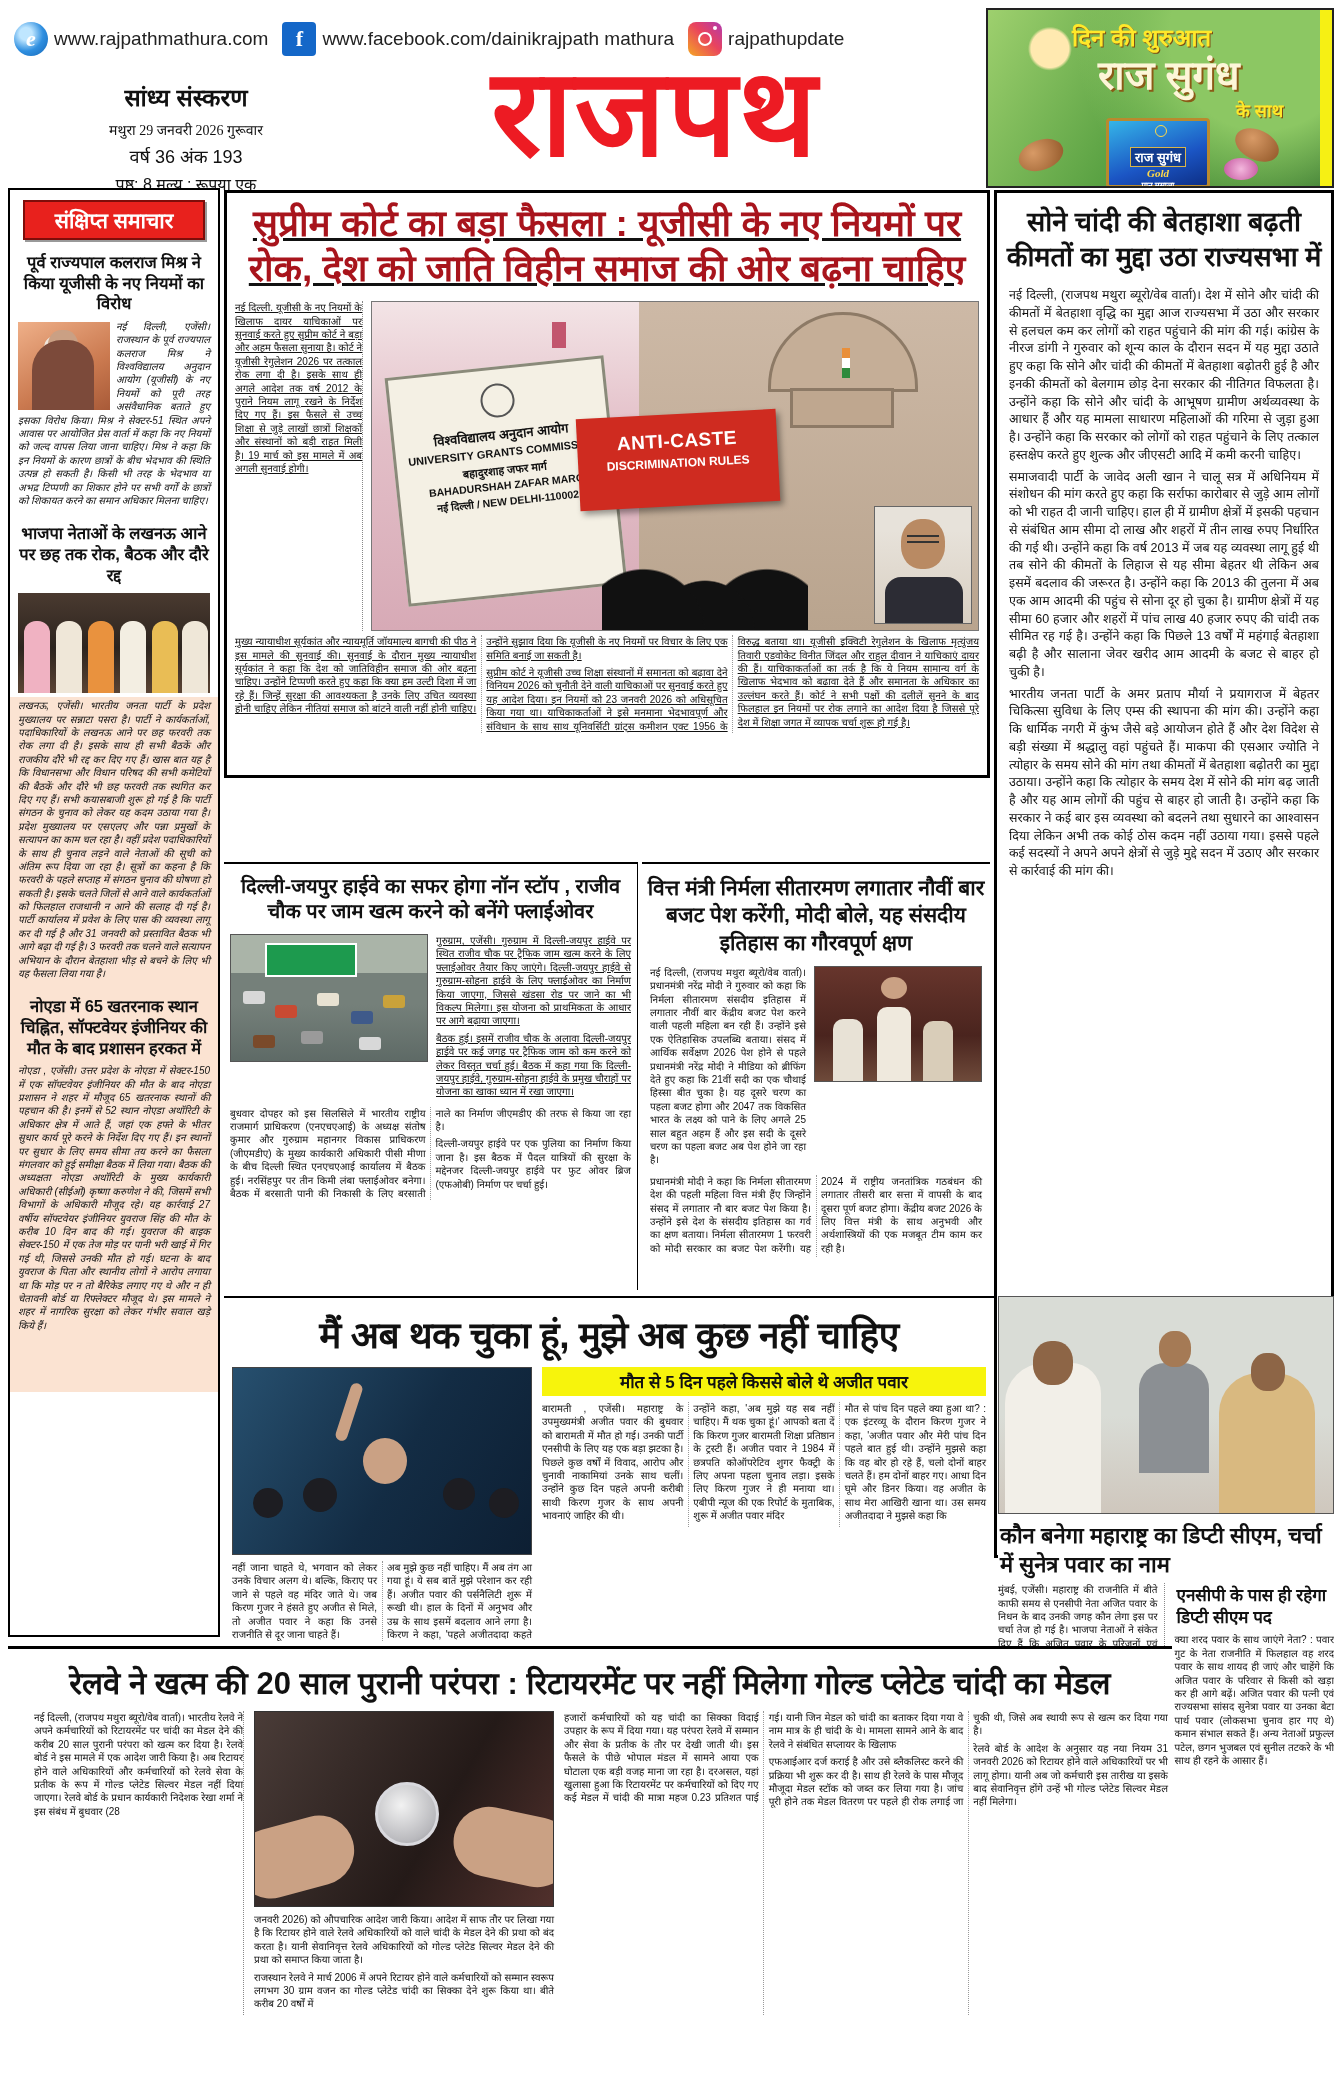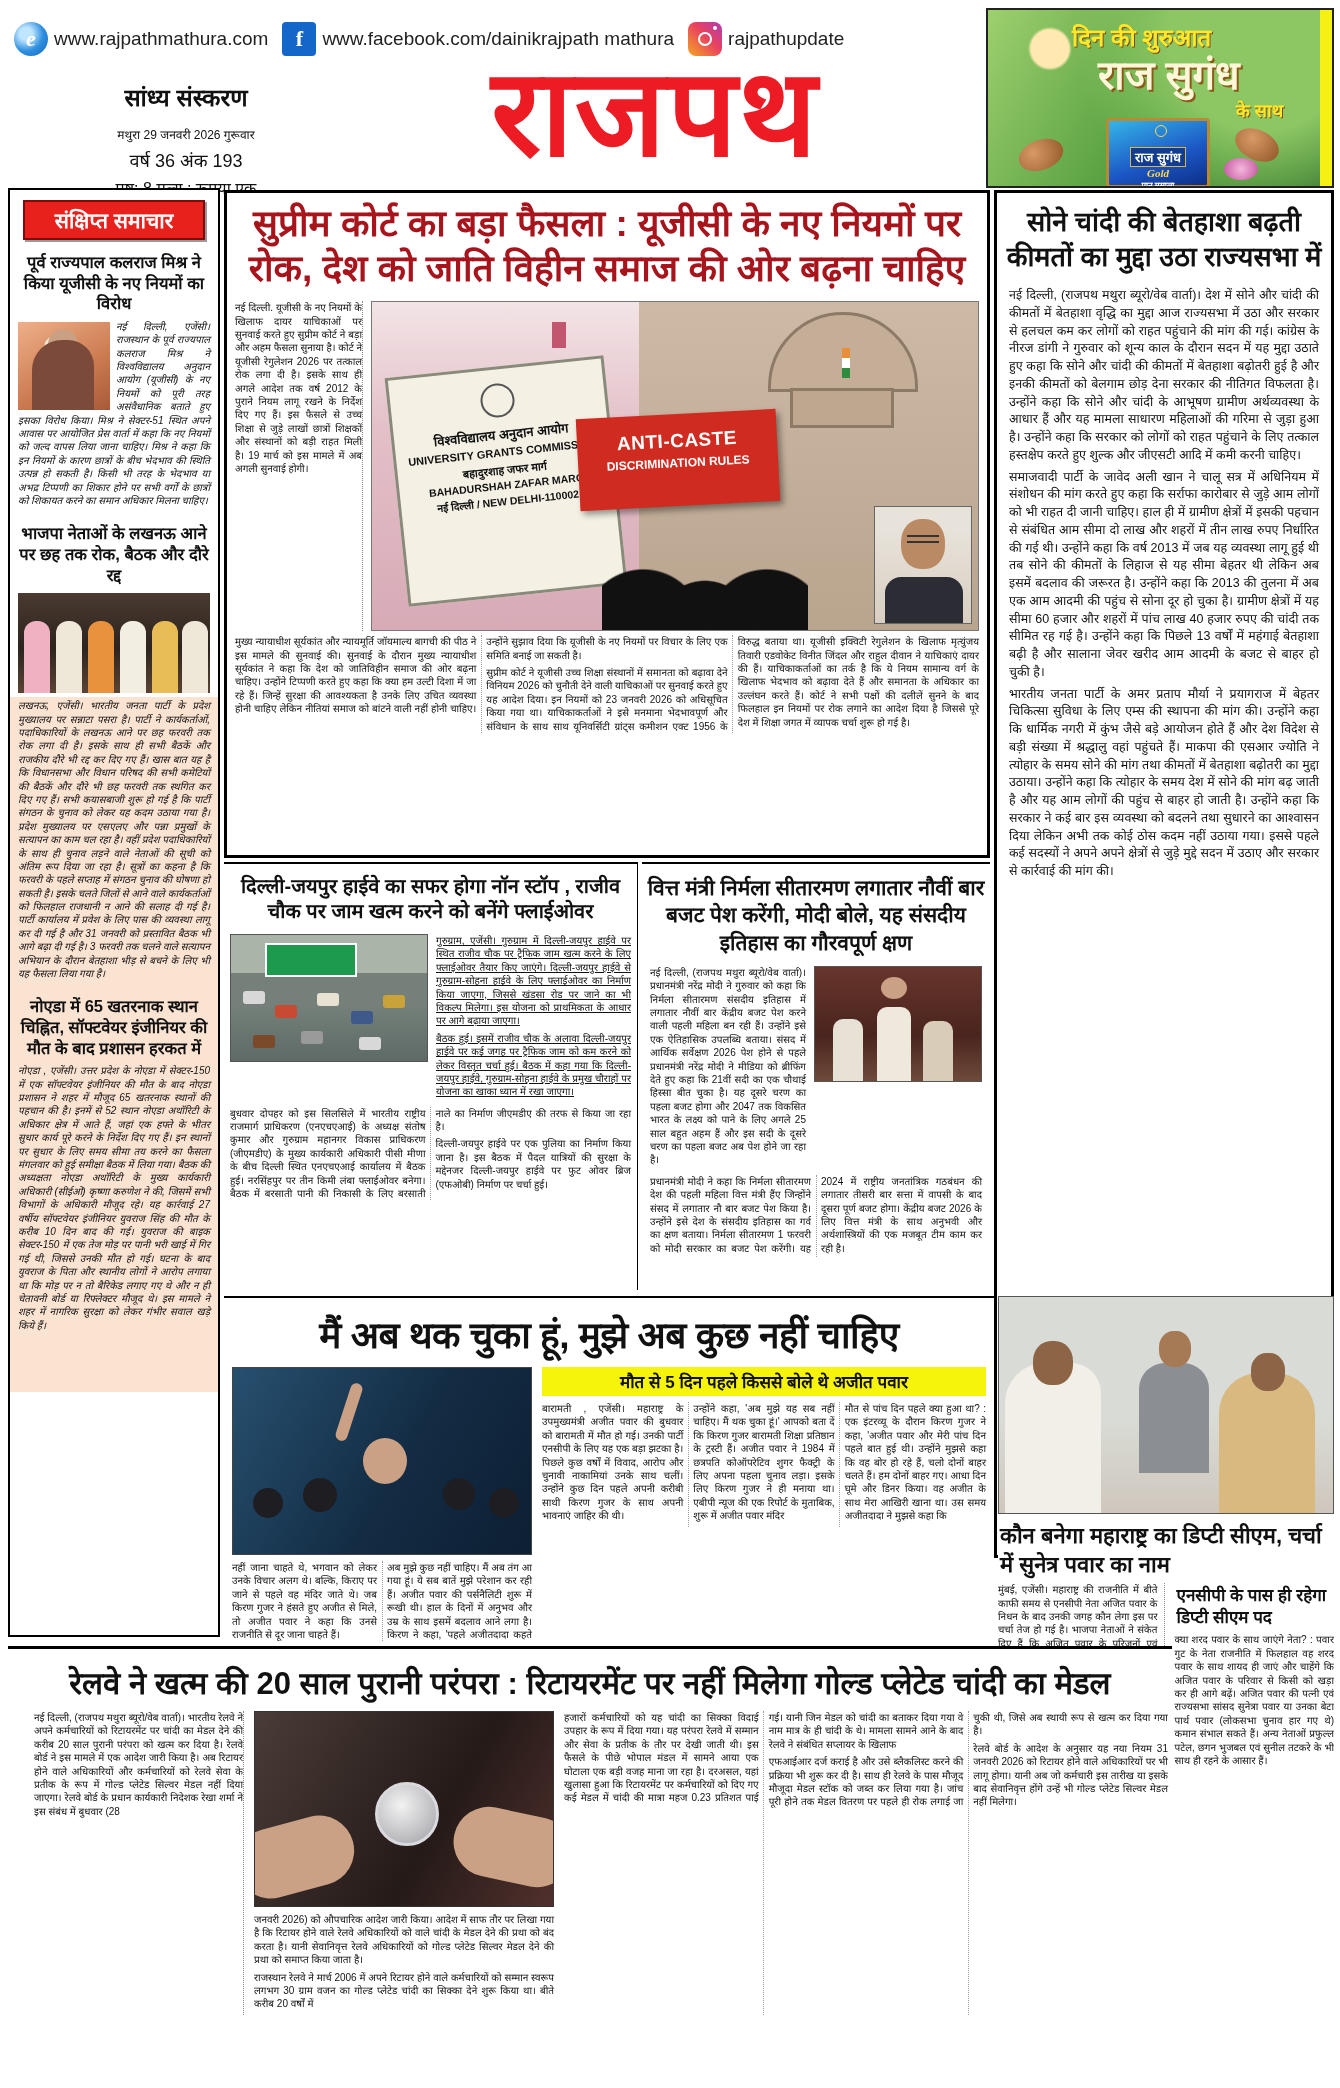--- a/index.html
+++ b/index.html
@@ -12,21 +12,21 @@
   .ico { width:34px; height:34px; border-radius:6px; display:flex; align-items:center; justify-content:center; color:#fff; font-weight:bold; font-size:22px; }
   .ico-ie { background:radial-gradient(circle at 35% 35%, #bfe6ff 0 20%, #2f8fe0 55%, #1464b4); color:#fff; border-radius:50%; font-style:italic; font-family:"Liberation Serif", serif; }
   .ico-fb { background:#1467c8; border-radius:4px; font-family:"Liberation Serif", serif; }
   .ico-ig { background:linear-gradient(45deg,#f5a623,#e9435e 55%,#b03ab0); border-radius:8px; position:relative; }
   .ico-ig .lens { width:14px; height:14px; border:2.5px solid #fff; border-radius:50%; }
   .ico-ig .dot { position:absolute; right:5px; top:4px; width:4px; height:4px; background:#fff; border-radius:50%; }
 
   
   .mh-info { position:absolute; left:36px; top:80px; width:300px; text-align:center; }
   .mh-info .ed { font-size:24px; font-weight:bold; }
-  .mh-info .dt { font-size:12px; margin-top:13px; }
+  .mh-info .dt { font-size:14px; margin-top:7px;font-family:Liberation Serif, serif; }
   .mh-info .vol { font-size:18px; margin-top:5px; }
   .mh-info .pr { font-size:16px; margin-top:5px; }
   .mh-info .rni { font-size:17px; font-weight:bold; margin-top:7px; text-align:left; padding-left:18px; letter-spacing:.5px; }
   .mh-title { position:absolute; left:330px; top:52px; width:650px; text-align:center; font-size:122px; line-height:122px; font-weight:800; color:#ed1b23; letter-spacing:2px; }
 
   
   .adbox { position:absolute; left:986px; top:8px; width:348px; height:180px; border:2px solid #222;
     background:radial-gradient(circle at 18% 22%, #ffe9b0 0 6%, rgba(255,255,255,0) 7%),
                radial-gradient(circle at 80% 15%, #8cc763 0 30%, rgba(0,0,0,0) 60%),
                linear-gradient(120deg,#9ed06e,#4f9a3c 55%,#2f6d2a); overflow:hidden; }
@@ -56,21 +56,21 @@
   .brief-h { font-size:16.5px; font-weight:bold; text-align:center; line-height:1.25; padding:6px 6px 4px; }
   .brief-b { padding:2px 8px 6px;font-style:italic; }
   .ph-kalraj { float:left; width:92px; height:88px; margin:2px 6px 2px 0; background:radial-gradient(circle at 40% 28%, #efe5da 0 12%, rgba(0,0,0,0) 13%), linear-gradient(150deg,#efb089,#cb7a50 60%,#a85a38); position:relative; }
   .ph-kalraj .fig { position:absolute; left:14px; top:18px; width:62px; height:70px; background:#7c4a3a; border-radius:30px 26px 0 0; }
   .ph-kalraj .face { position:absolute; left:30px; top:8px; width:30px; height:32px; background:#caa084; border-radius:45%; }
   .ph-bjp { width:192px; height:100px; margin:4px auto; position:relative; background:linear-gradient(180deg,#4a3a30,#2c241e 55%,#5b4434); overflow:hidden; }
   .ph-bjp .p { position:absolute; bottom:0; width:26px; height:72px; border-radius:12px 12px 0 0; }
   .peach { background:#fbe3d2; }
 
   
-  #lead { left:224px; top:190px; width:766px; height:668px; border-width:3px; }
+  #lead { left:224px; top:190px; width:766px; height:588px; border-width:3px;text-decoration:underline; }
   .h-lead { font-size:37px; line-height:1.22; font-weight:800; color:#a8141c; text-align:center; padding:8px 6px 6px; }
   .lead-row { display:flex; padding:4px 8px 0; gap:8px; }
   .lead-c1 { width:128px; flex:0 0 128px; }
   .collage { flex:1; height:330px; position:relative; background:linear-gradient(100deg,#e8d3c3,#cdb9a4); overflow:hidden; border:1px solid #777; }
   .bldg { position:absolute; left:0; top:0; width:44%; height:100%; background:linear-gradient(180deg,#f3e4e6,#e3bfc8 40%,#d7aab6); }
   .bldg .win { position:absolute; width:14px; height:26px; background:#c2566e; }
   .sign { position:absolute; left:24px; top:64px; width:220px; height:230px; background:#f4f0e4; border:3px solid #8a8a7a; transform:rotate(-6deg); text-align:center; padding-top:14px; }
   .sign .emb { width:34px; height:34px; border:2px solid #555; border-radius:50%; margin:0 auto 8px; }
   .sign .s1 { font-size:13px; font-weight:bold; }
   .sign .s2 { font-size:11px; font-weight:bold; margin-top:3px; }

